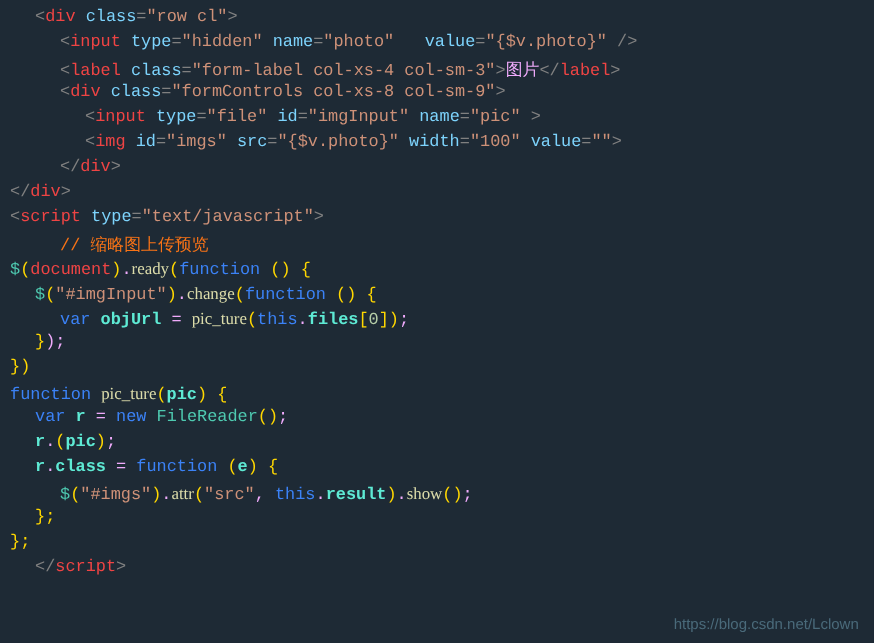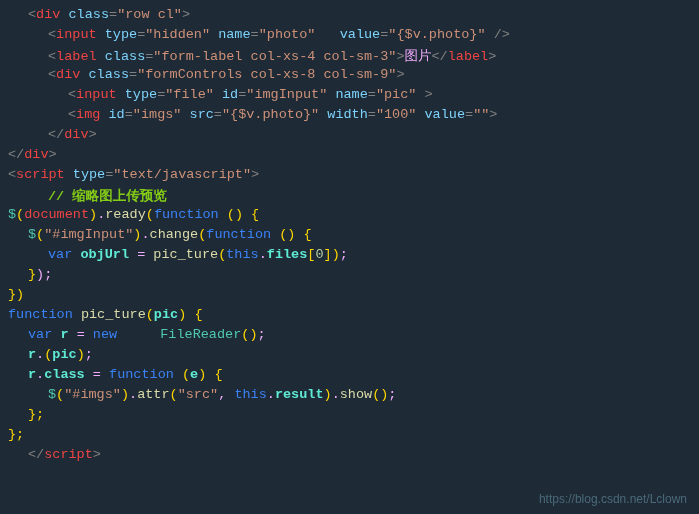--- a/index.html
+++ b/index.html
@@ -33,29 +33,29 @@
     }
 
     .line-indent-0 { padding-left: 8px; }
     .line-indent-1 { padding-left: 28px; }
     .line-indent-2 { padding-left: 48px; }
     .line-indent-3 { padding-left: 68px; }   
     .c-attr      { color: #7dd3fc; }   
     .c-string    { color: #ce9178; }   
     .c-text      { color: #f0abfc; }   
     .c-punct     { color: #808080; }   
-    .c-comment   { color: #84cc16; font-weight: bold; }   
+    .c-comment   { color: #f97316; }   
     .c-var       { color: #5eead4; font-weight: bold; }   
     .c-dollar    { color: #4ec9b0; }   
     .c-bracket   { color: #ffd700; }   
     .c-tagname   { color: #ef4444; }   
     .c-number    { color: #b5cea8; }
     .c-pink      { color: #3b82f6; }   
-    .c-method    { color: #dcdcaa; }
-    .c-teal      { color: #4ec9b0; margin-left: 35px; }
+    .c-method    { color: #dcdcaa; font-family: Liberation Serif, serif; }
+    .c-teal      { color: #4ec9b0; }
 
     .url-watermark {
       position: absolute;
       bottom: 8px;
       right: 12px;
       color: #4a6a7a;
       font-size: 12px;
       font-family: Arial, sans-serif;
       text-align: center;
     }

